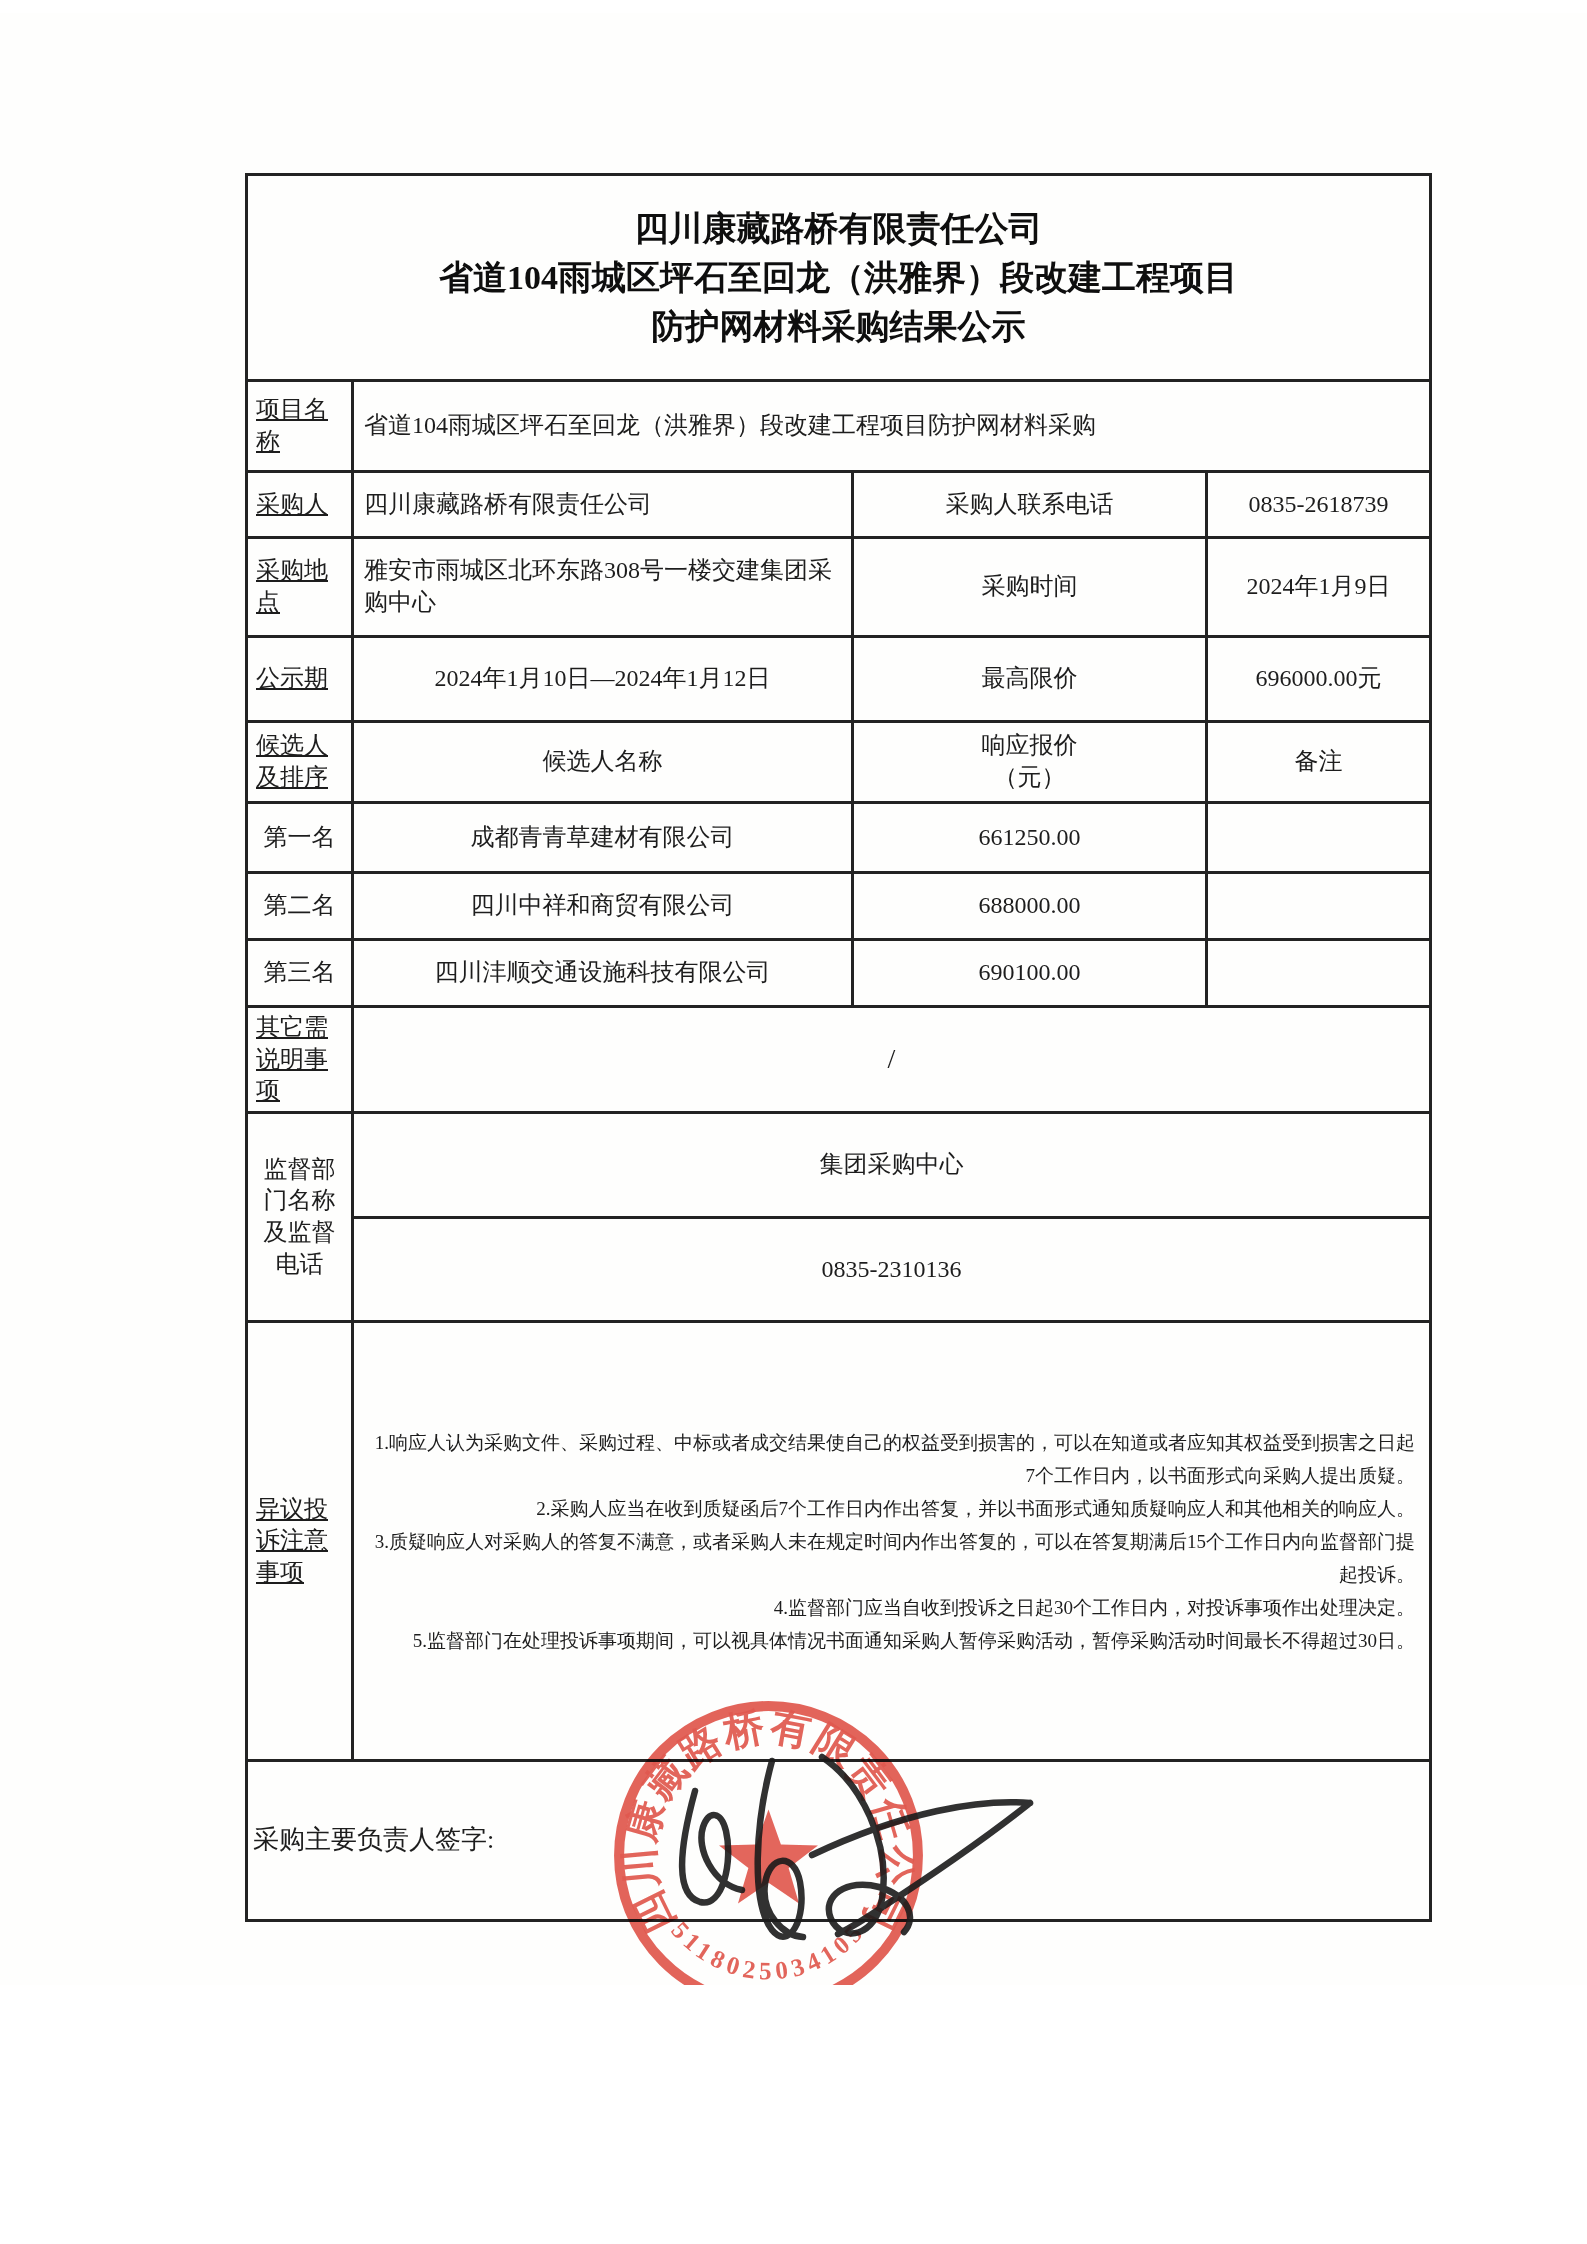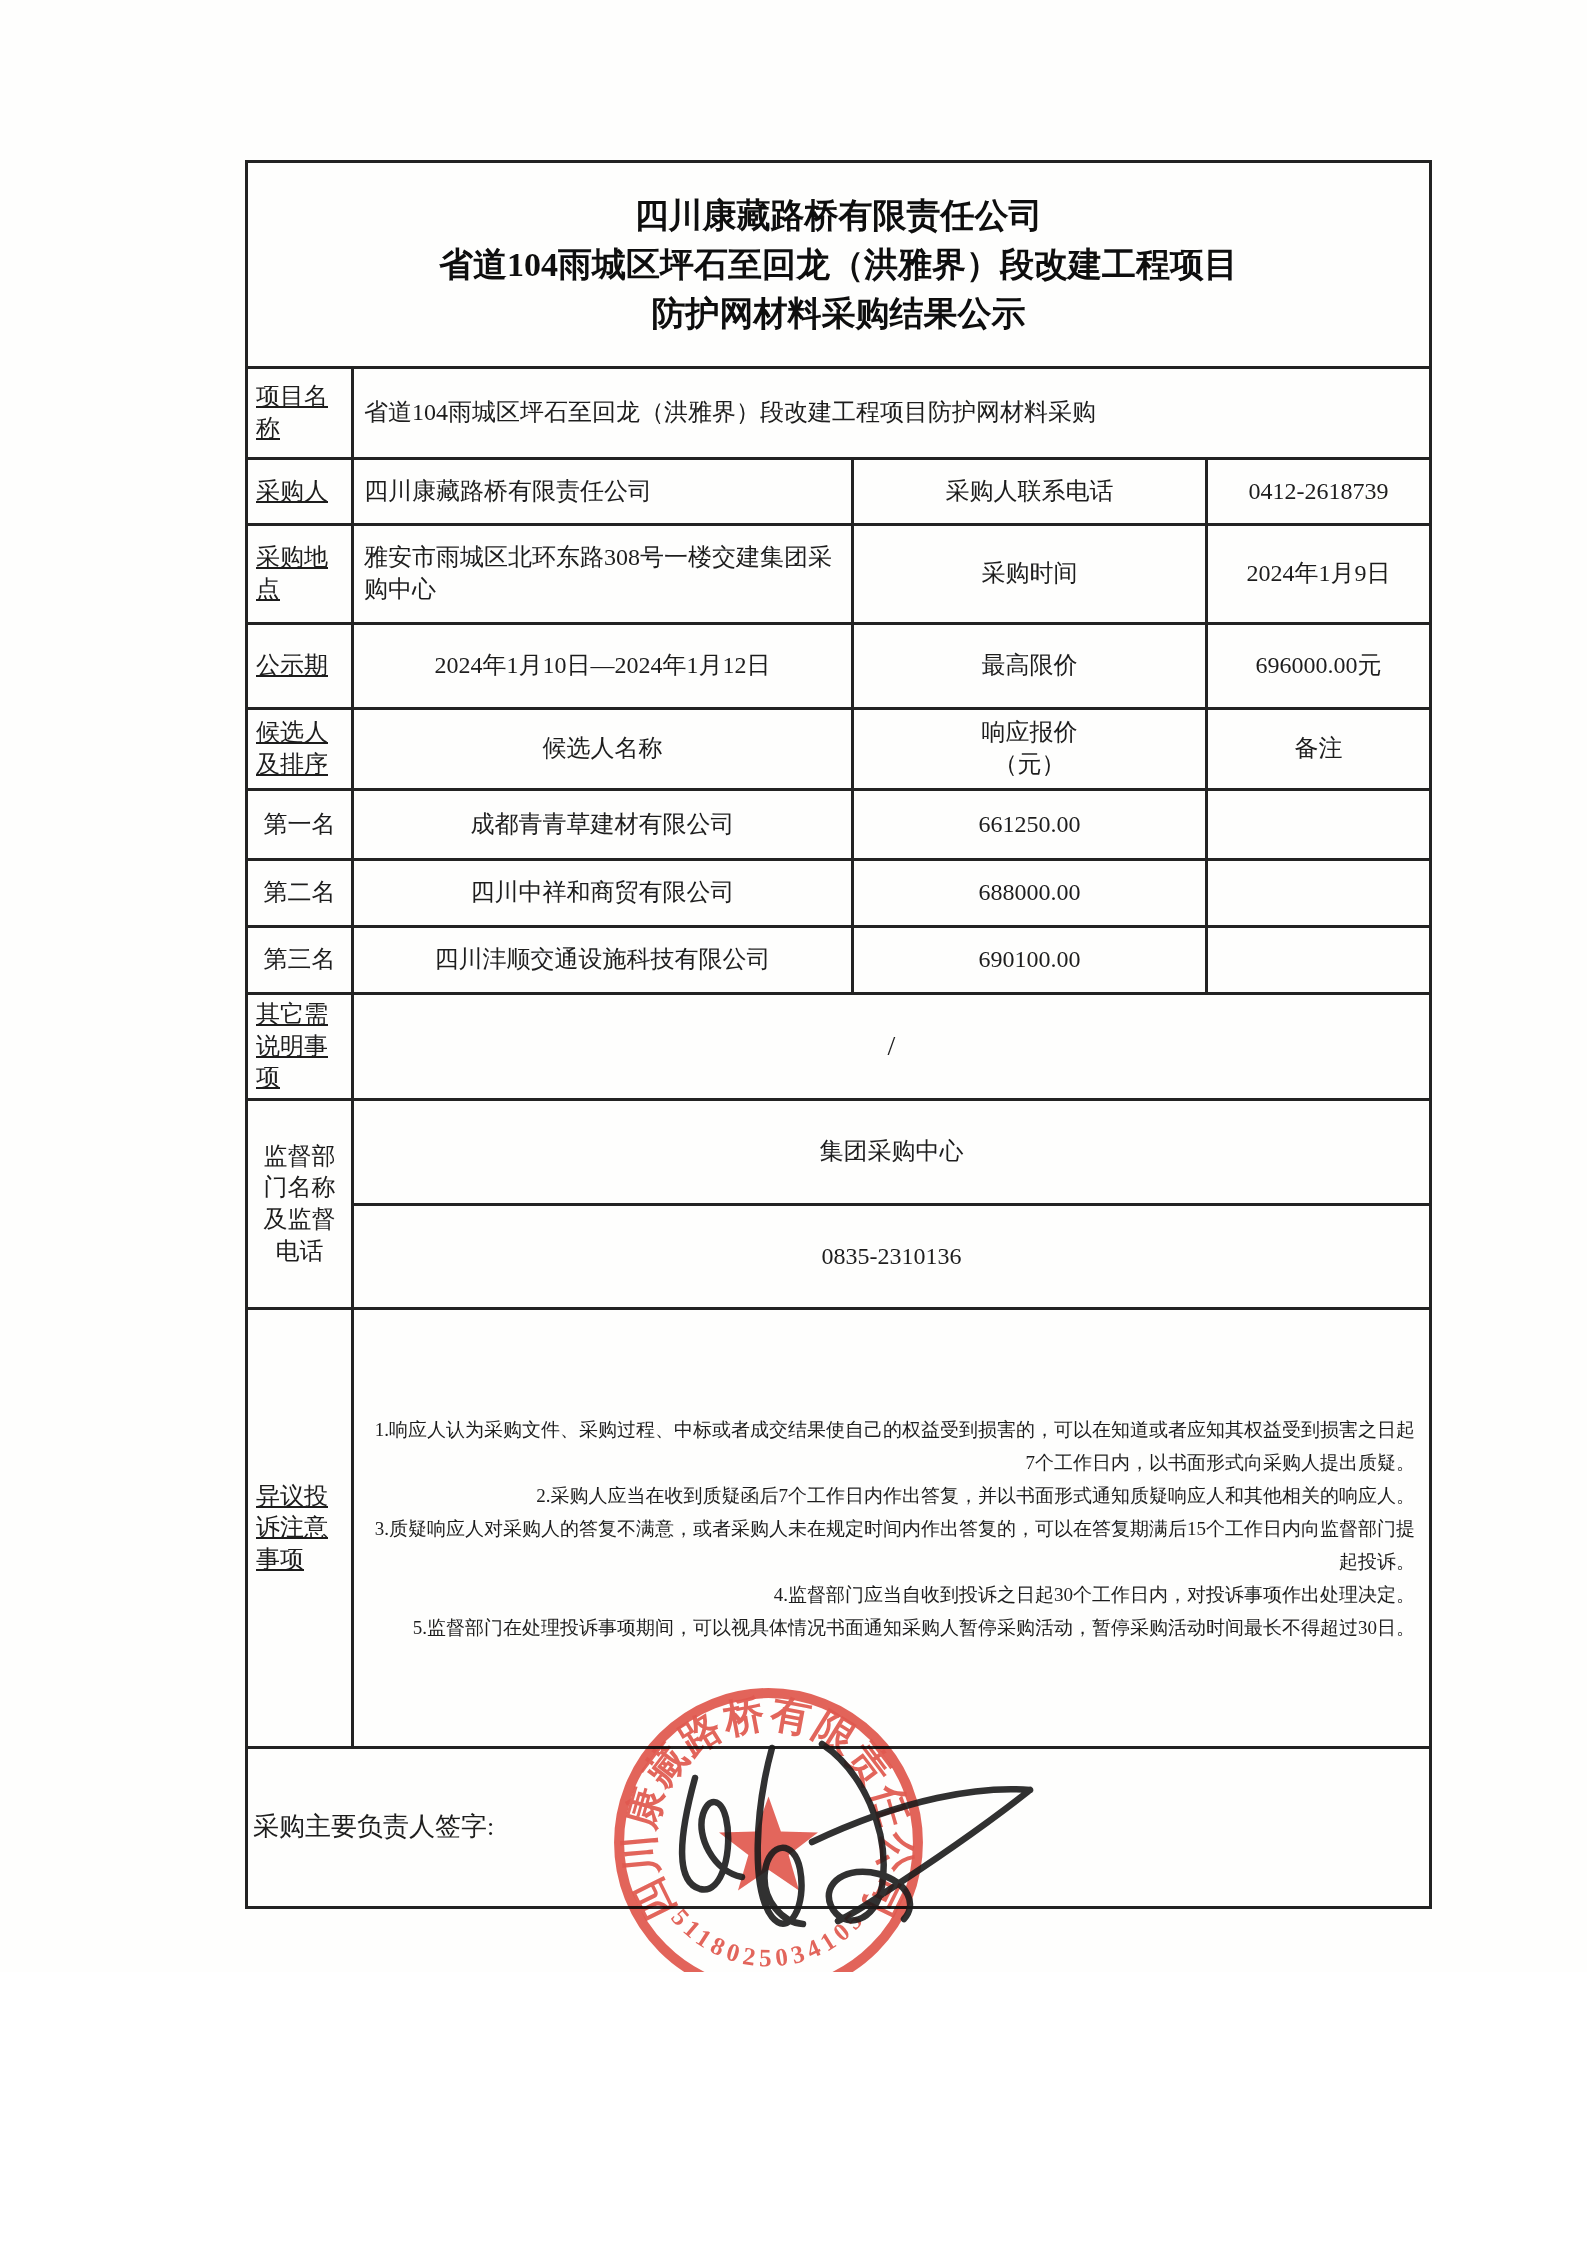--- a/index.html
+++ b/index.html
@@ -3,20 +3,21 @@
 <meta charset="utf-8">
 <style>
   html,body{margin:0;padding:0;background:#ffffff;}
   .page{
     position:relative;
     width:1587px;height:1972px;
     background:#fefefdff;
     font-family:"Liberation Serif", serif;
     color:#1d1d1d;
     overflow:hidden;
+    margin-top:13px;
   }
   table.doc{
     position:absolute;left:245px;top:160px;width:1184px;
     border-collapse:collapse;table-layout:fixed;
     background:transparent;
   }
   td{
     border:3px solid #232323;
     padding:4px 10px;
     font-size:24px;
@@ -83,21 +84,21 @@
 
     <tr class="r-project">
       <td class="lbl l">项目名称</td>
       <td colspan="3" class="l">省道104雨城区坪石至回龙（洪雅界）段改建工程项目防护网材料采购</td>
     </tr>
 
     <tr class="r-purchaser">
       <td class="lbl l">采购人</td>
       <td class="l">四川康藏路桥有限责任公司</td>
       <td class="c">采购人联系电话</td>
-      <td class="c">0412-2618739</td>
+      <td class="c">0835-2618739</td>
     </tr>
 
     <tr class="r-location">
       <td class="lbl l">采购地点</td>
       <td class="l">雅安市雨城区北环东路308号一楼交建集团采购中心</td>
       <td class="c">采购时间</td>
       <td class="c">2024年1月9日</td>
     </tr>
 
     <tr class="r-publicity">

